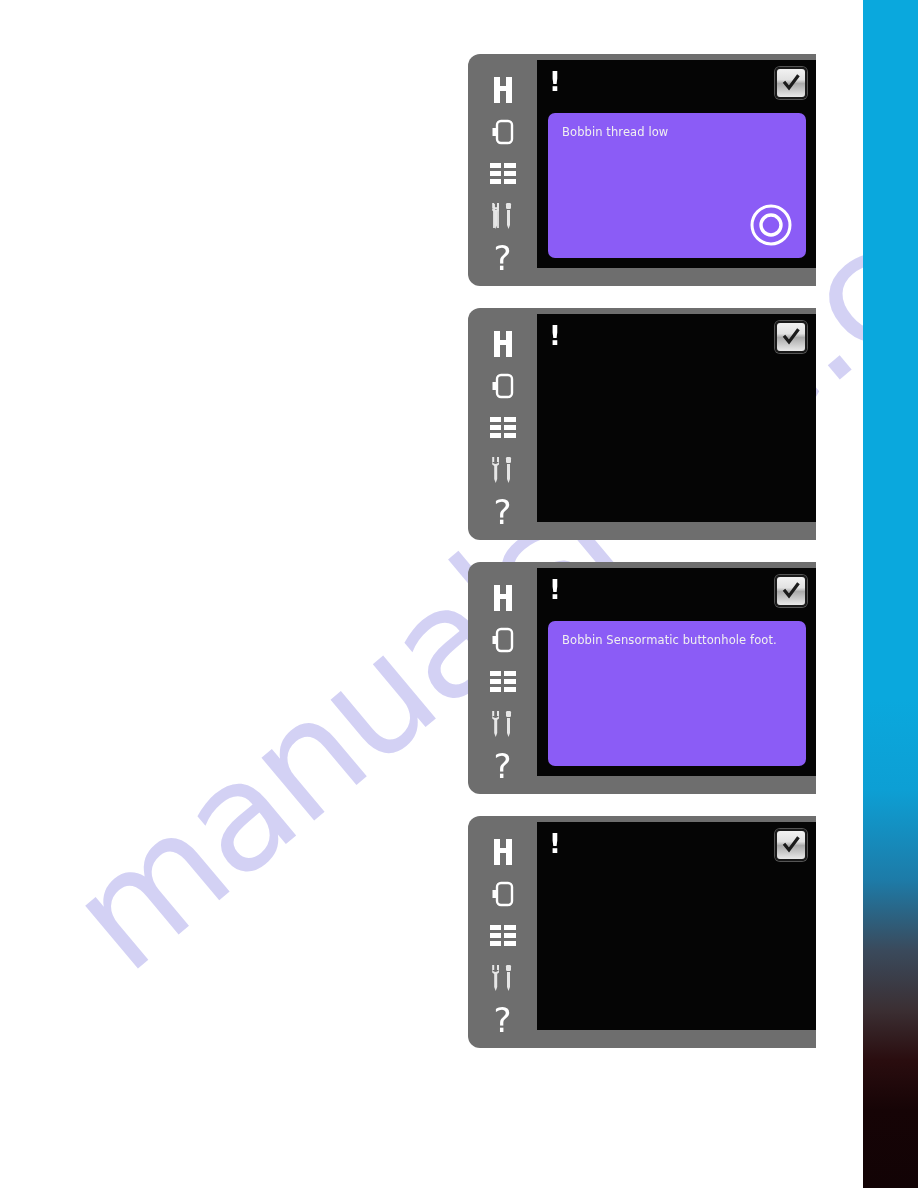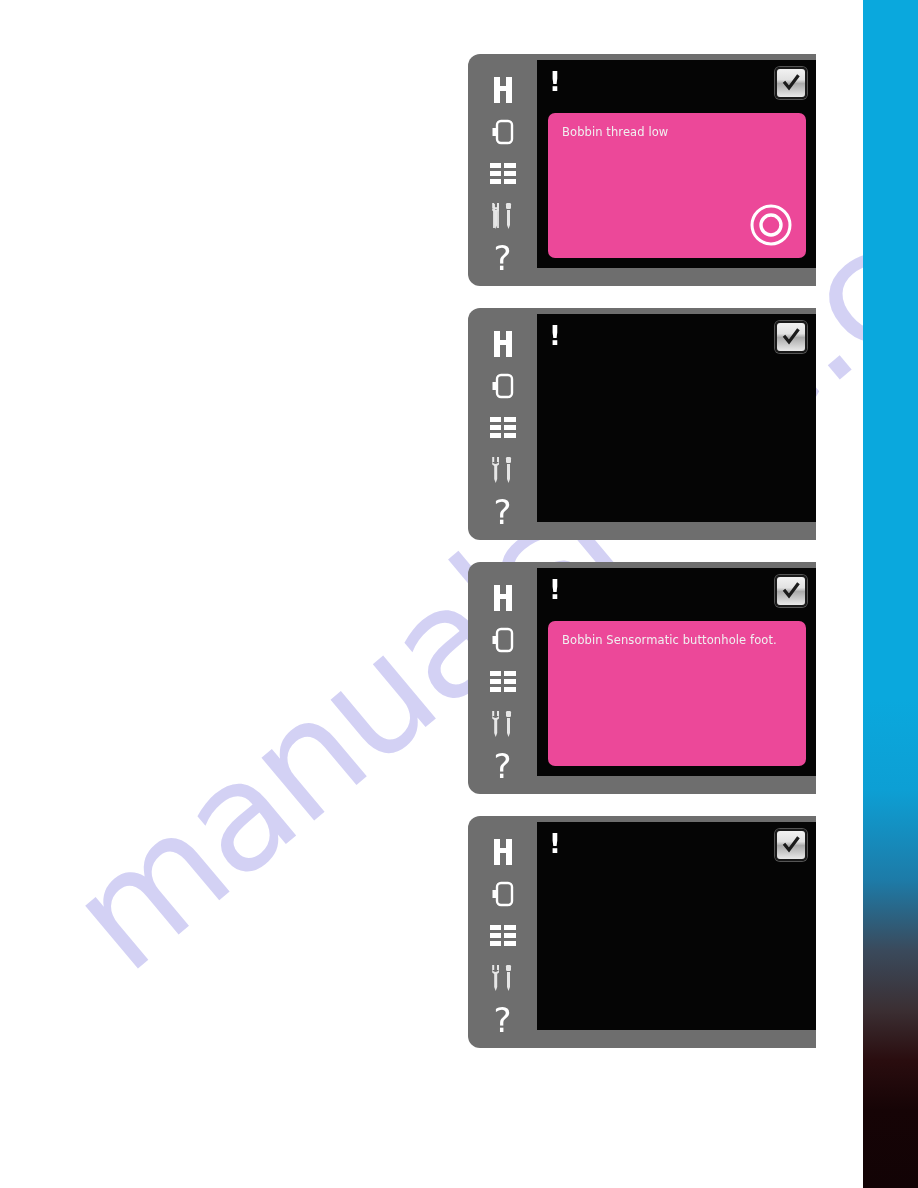--- a/index.html
+++ b/index.html
@@ -161,21 +161,21 @@
   }
   .ok-button svg { display: block; }
 
   
   .msg-box {
     position: absolute;
     left: 11px;
     top: 53px;
     width: 258px;
     height: 145px;
-    background: #ec4899;
+    background: #8b5cf6;
     border-radius: 7px;
     box-sizing: border-box;
   }
 
   .msg-text {
     position: absolute;
     left: 14px;
     top: 12px;
     width: 232px;
     color: #f0f0f0;

